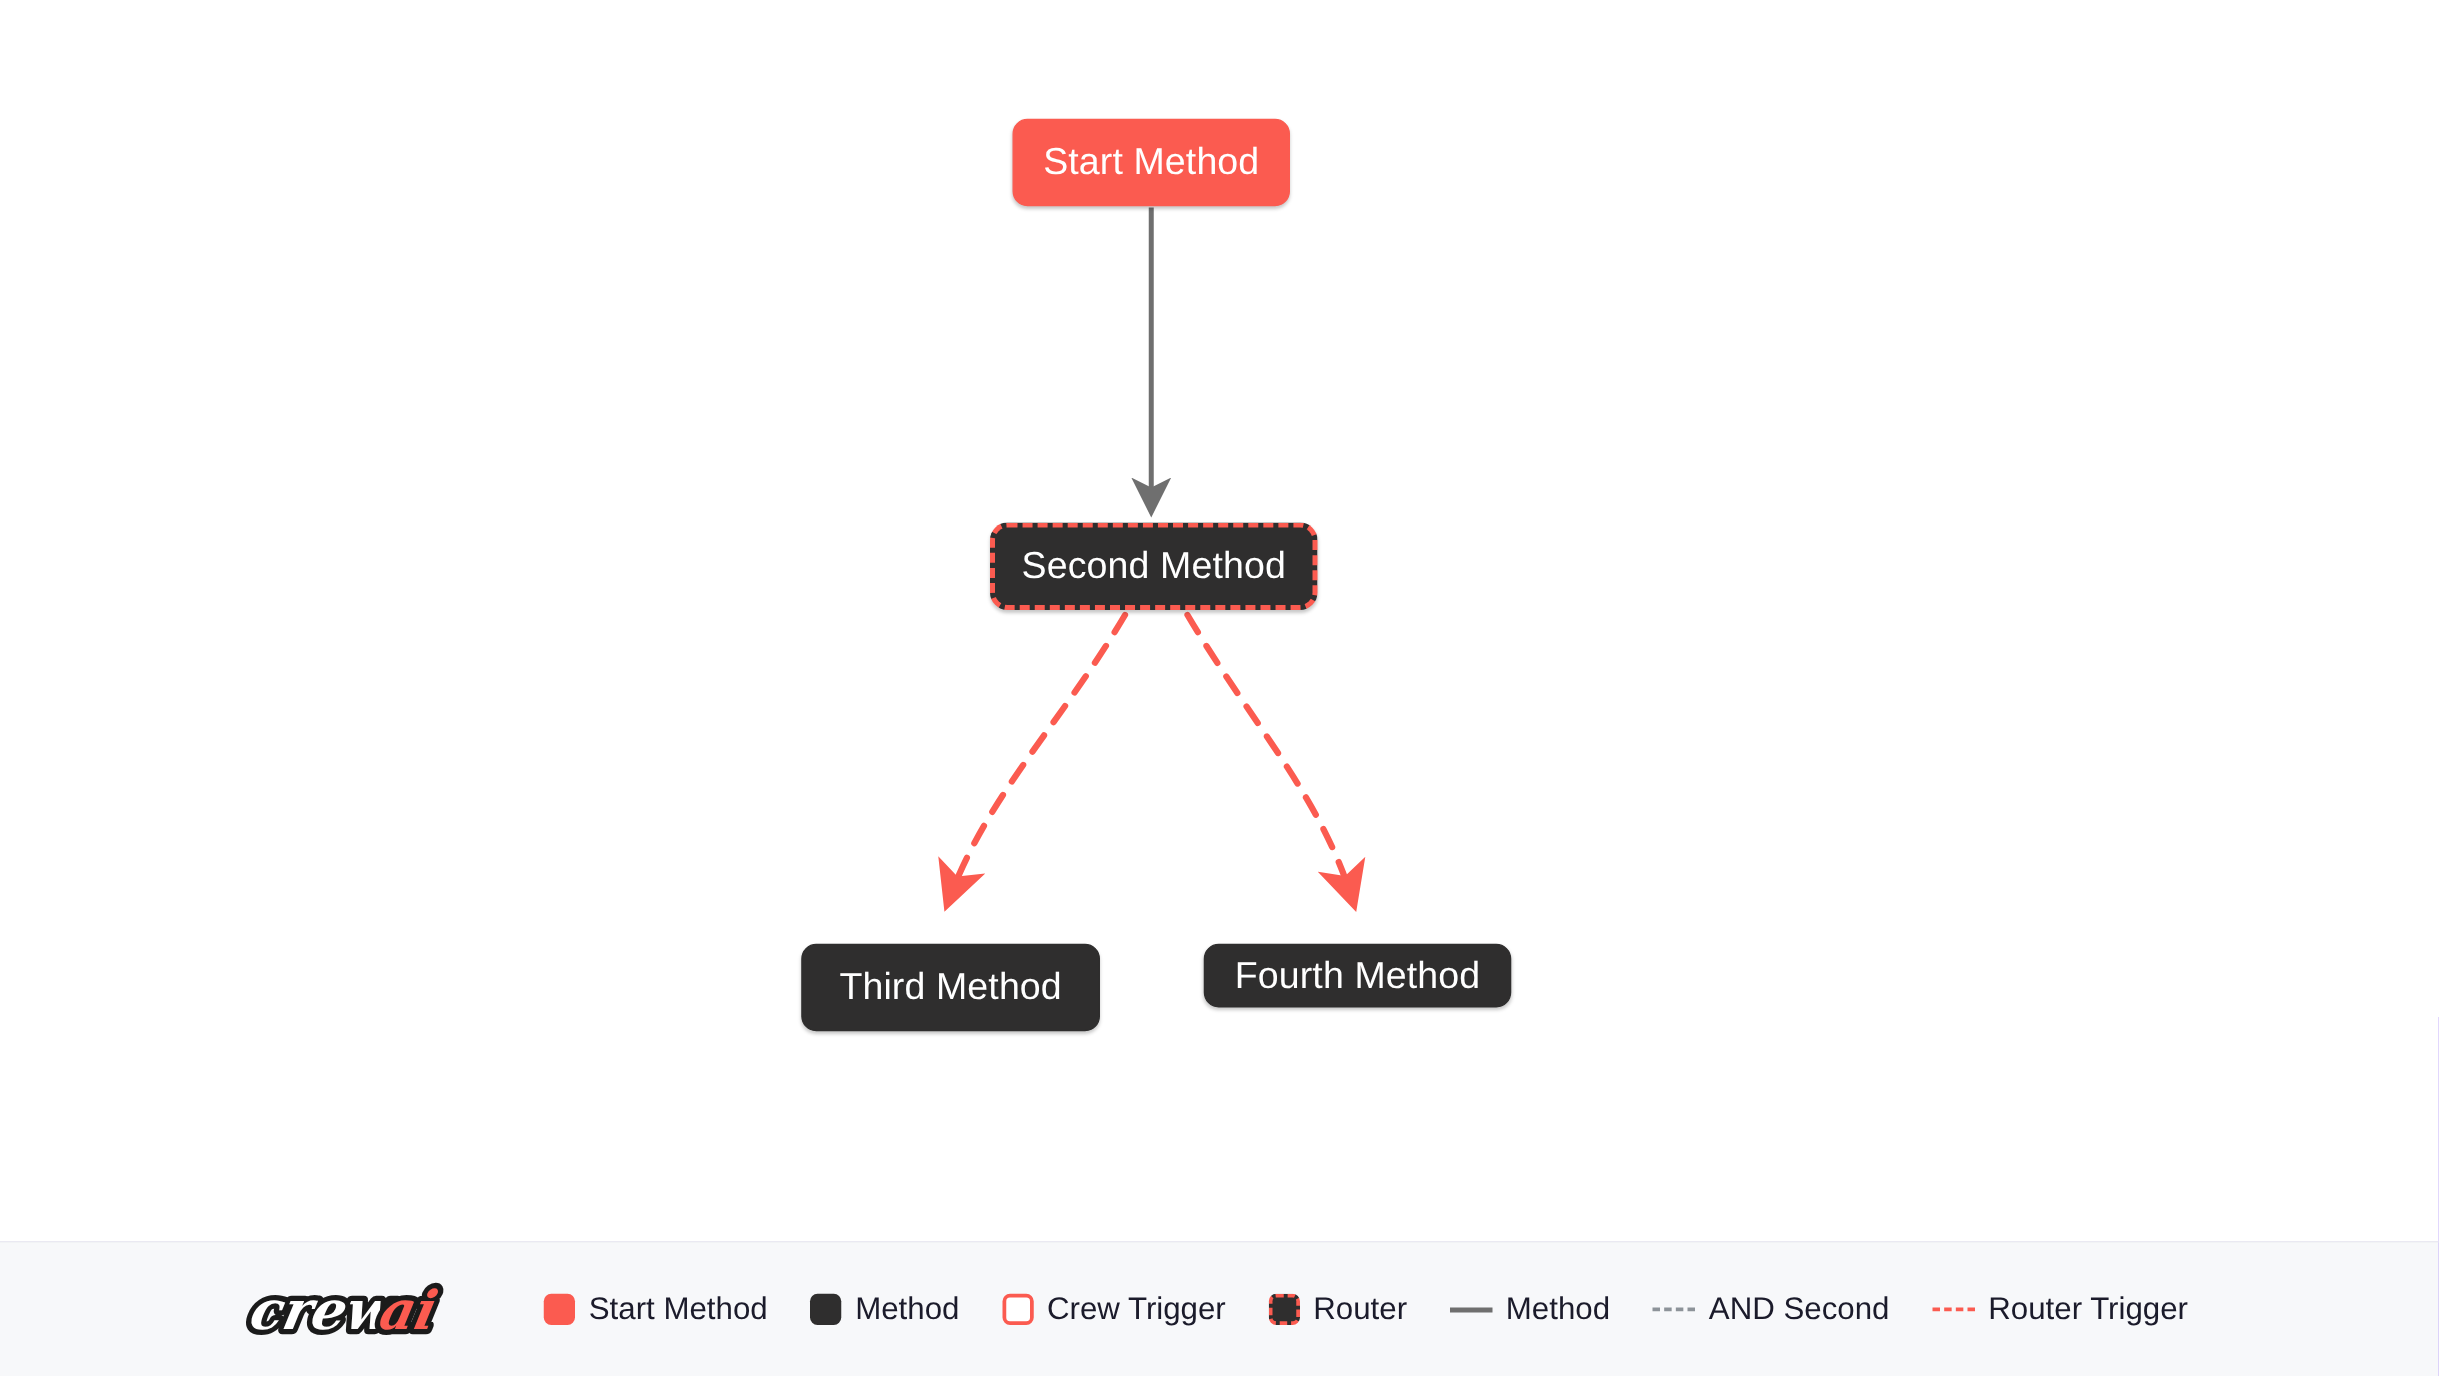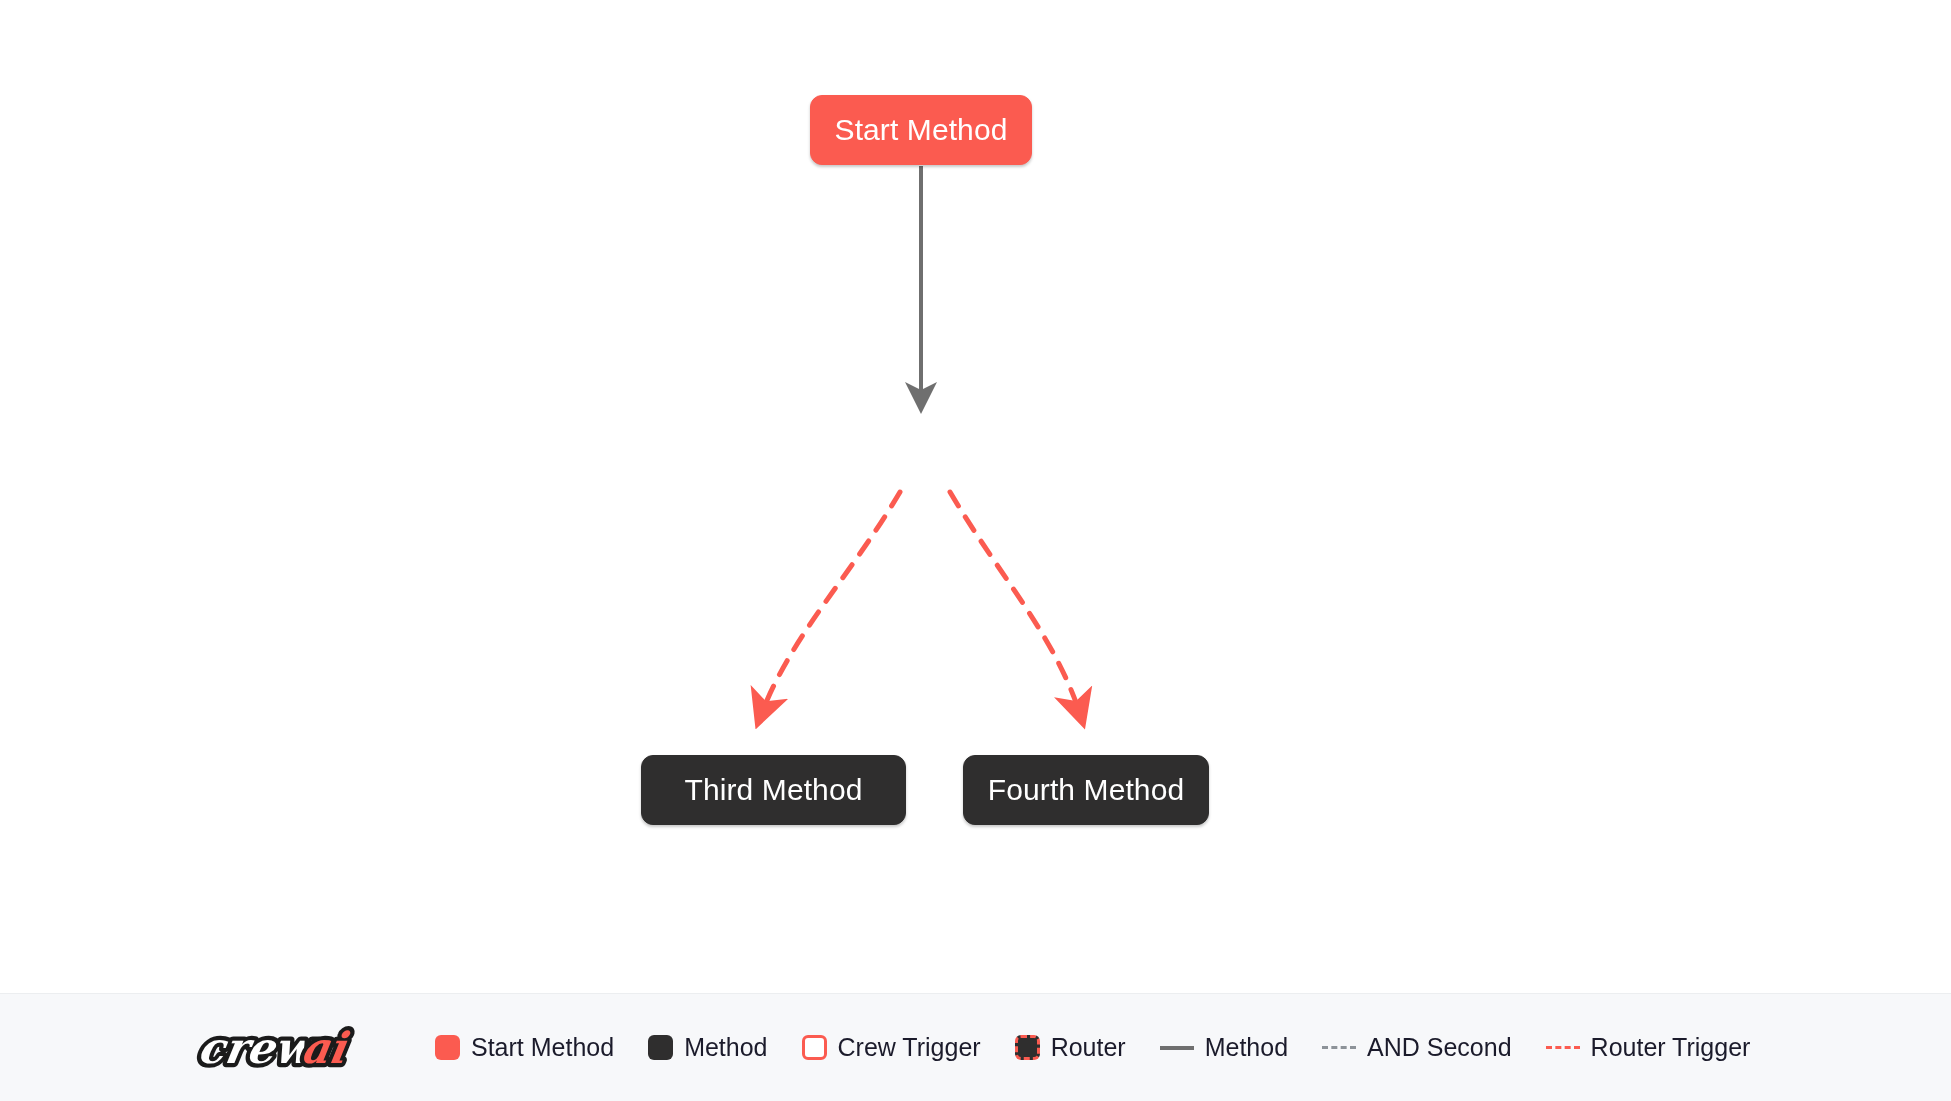--- a/index.html
+++ b/index.html
@@ -151,26 +151,29 @@
 
       <path d="M 900 492 C 848 580 790 636 759 720" fill="none" stroke="#fb5b50" stroke-width="5" stroke-dasharray="16 13" stroke-linecap="round" marker-end="url(#arrow-red)"></path>
 
       <path d="M 950 492 C 1002 580 1056 636 1082 720" fill="none" stroke="#fb5b50" stroke-width="5" stroke-dasharray="16 13" stroke-linecap="round" marker-end="url(#arrow-red)"></path>
     </svg>
 
     <div class="node start" style="left:810px; top:95px; width:222px; height:70px;">
       <span>Start Method</span>
     </div>
 
-
-    <div class="node method" style="left:641px; top:755px; width:265px; height:70px;justify-content:center;">
+    <div class="node router" style="left:792px; top:418px; width:262px; height:70px;">
+      <span>Second Method</span>
+    </div>
+
+    <div class="node method" style="left:641px; top:755px; width:239px; height:70px;justify-content:center;">
       <span>Third Method</span>
     </div>
 
-    <div class="node method" style="left:963px; top:755px; width:246px; height:70px;">
+    <div class="node method" style="left:963px; top:755px; width:246px; height:51px;">
       <span>Fourth Method</span>
     </div>
 
   </div>
 
   <div id="legend">
     <div id="legend-inner">
 
       <svg id="logo" viewBox="0 0 430 124" xmlns="http://www.w3.org/2000/svg">
         <g transform="skewX(-12)">

